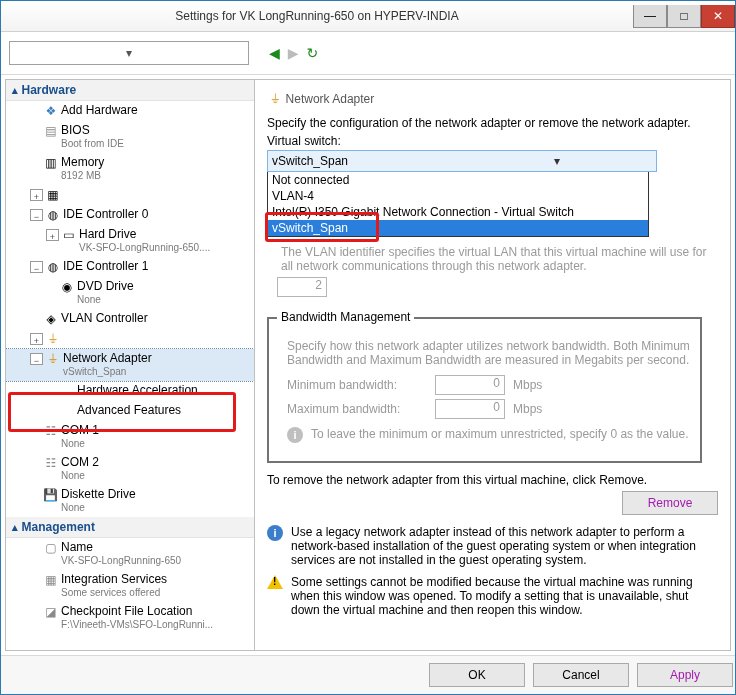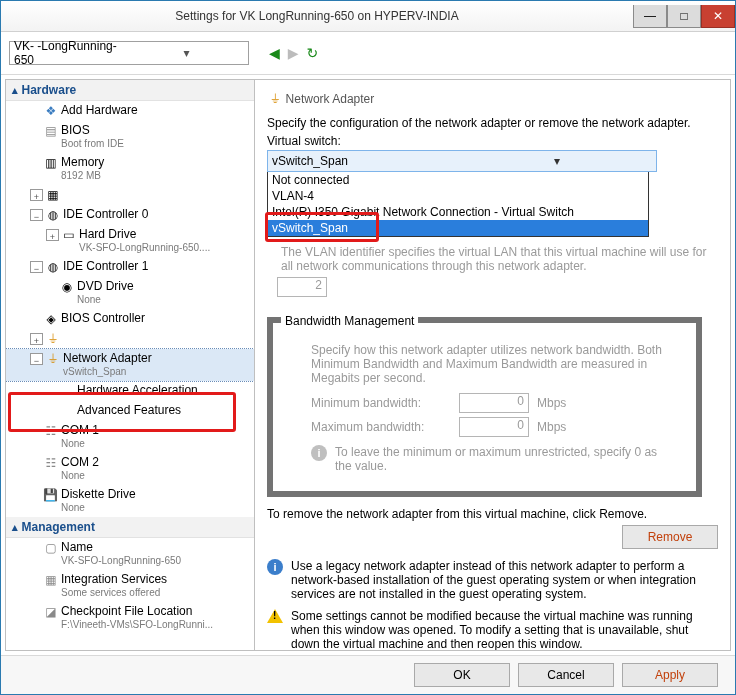--- a/index.html
+++ b/index.html
@@ -35,30 +35,30 @@
 .detail-pane{flex:1;border:1px solid #bfbfbf;border-left:none;background:#fff;padding:10px 12px 8px 12px;overflow:auto;position:relative}
 .dp-title{display:flex;align-items:center;gap:6px;color:#555;margin:2px 0 10px 4px}
 .dp-desc{margin:6px 0 4px 0}
 .label-s{margin-bottom:2px}
 .combo{border:1px solid #7eb4ea;background:#e7f1fb;height:20px;display:flex;align-items:center;padding:0 4px;width:380px}
 .combo span{flex:1}
 .combo .dd{width:14px;text-align:center;color:#333}
 .dropdown-list{border:1px solid #333;border-top:none;width:380px;background:#fff}
 .dropdown-list div{padding:1px 4px}
 .dropdown-list div.sel{background:#2a7edc;color:#fff}
-.group{border:6px solid #737373;margin:20px 16px 10px 0;padding:10px 24px;position:relative}
+.group{border:2px solid #737373;margin:20px 16px 10px 0;padding:10px 4px;position:relative}
 .group .legend{position:absolute;top:-9px;left:8px;background:#fff;padding:0 4px;font-size:12px}
 .disabled-text{color:#9a9a9a}
 .inline-field{display:flex;align-items:center;gap:8px;margin:4px 0}
 .numbox{width:60px;border:1px solid #b5b5b5;height:18px;text-align:right;padding:0 4px;background:#fff;color:#9a9a9a}
 .numbox.small{width:40px;margin-left:10px}
 .chk{width:13px;height:13px;border:1px solid #7a7a7a;display:inline-block;vertical-align:middle;margin-right:4px;background:#fff}
 .btn{min-width:74px;height:22px;border:1px solid #a9a9a9;background:#e8e8e8;display:inline-flex;align-items:center;justify-content:center;padding:0 10px}
-.btn.dis{color:#c2410c}
-.footer{height:38px;border-top:1px solid #d9d9d9;display:flex;align-items:center;justify-content:flex-end;gap:8px;padding-right:17px;background:#f7f7f7}
+.btn.dis{color:#a21caf}
+.footer{height:38px;border-top:1px solid #d9d9d9;display:flex;align-items:center;justify-content:flex-end;gap:8px;padding-right:2px;background:#f7f7f7}
 .info-row{display:flex;gap:8px;margin:8px 0;align-items:flex-start}
 .info-icon{width:16px;height:16px;border-radius:50%;background:#3b7ecb;color:#fff;font-weight:bold;display:flex;align-items:center;justify-content:center;font-size:11px;flex-shrink:0}
 .warn-icon{width:0;height:0;border-left:8px solid transparent;border-right:8px solid transparent;border-bottom:14px solid #f2c200;position:relative;flex-shrink:0}
 .warn-icon::after{content:"!";position:absolute;left:-2px;top:1px;font-size:10px;font-weight:bold;color:#000}
 .icon-hardware{color:#3a7cc0}
 .icon-gray{color:#8a8a8a}
 .remove-row{display:flex;justify-content:flex-end;margin:4px 0 10px 0}
 </style>
 </head>
 <body>
@@ -68,21 +68,20 @@
     <div class="title">Settings for VK       LongRunning-650 on HYPERV-INDIA</div>
     <div class="winbtns">
       <div class="winbtn">—</div>
       <div class="winbtn">□</div>
       <div class="winbtn close">✕</div>
     </div>
   </div>
 
   <div class="toolbar">
     <div class="vm-select">
-      <span>VK-     -LongRunning-650</span>
       <span class="dd">▾</span>
     </div>
     <div class="nav">
       <span class="nav-arrow">◀</span>
       <span class="nav-arrow dis">▶</span>
       <span class="nav-refresh">↻</span>
     </div>
   </div>
 
   <div class="content">
@@ -147,21 +146,21 @@
             <span class="icon">◉</span>
           <div class="labels">
               <span>DVD Drive</span>
               <span class="sub">None</span>
             </div>
         </div>
         <div class="node child">
           <span class="exp blank"></span>
             <span class="icon">◈</span>
           <div class="labels">
-              <span>BIOS Controller</span>
+              <span>VLAN Controller</span>
             </div>
         </div>
         <div class="node child">
           <span class="exp">+</span>
             <span class="icon" style="color:#d68a00">⏚</span>
         </div>
         <div class="node child selected">
           <span class="exp">−</span>
             <span class="icon" style="color:#d68a00">⏚</span>
           <div class="labels">

